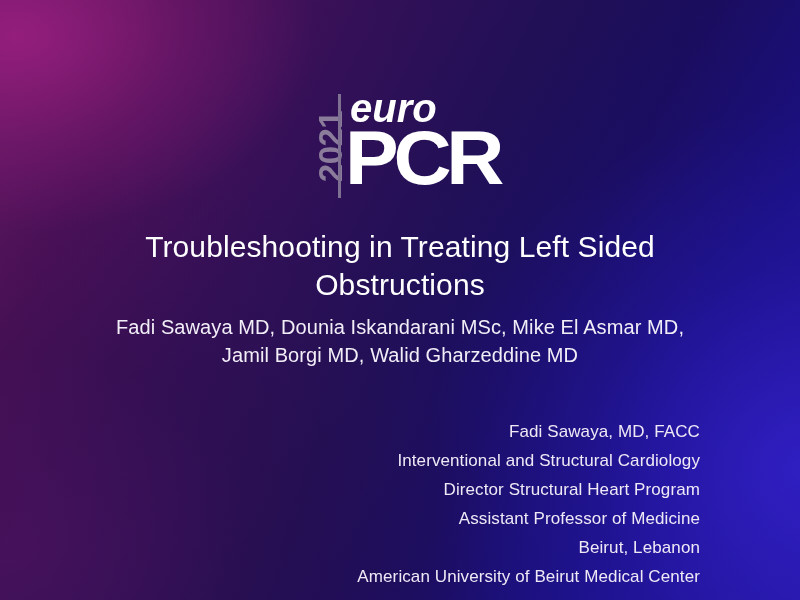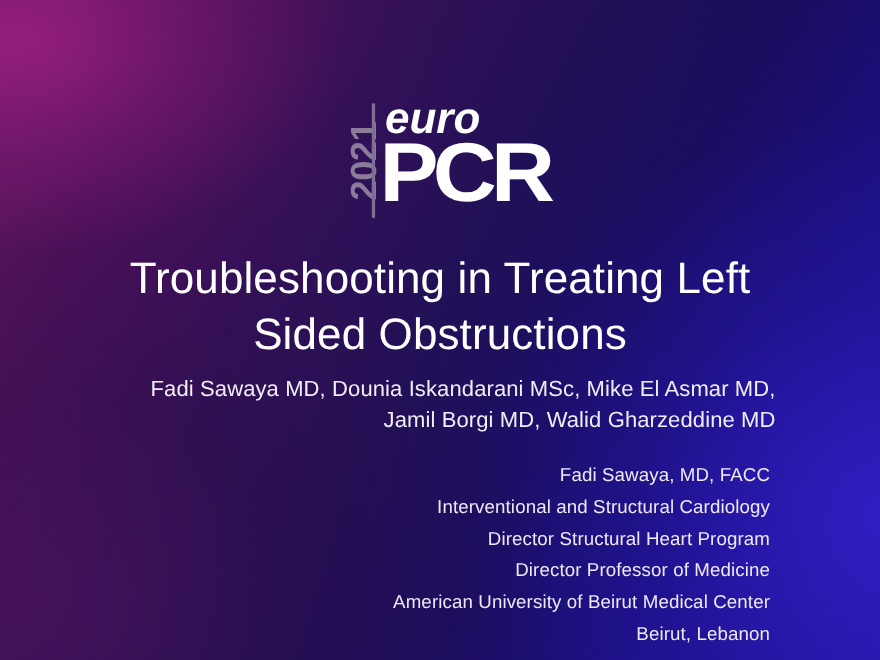--- a/index.html
+++ b/index.html
@@ -103,33 +103,33 @@
   }
 
   
   .title {
     position: absolute;
     left: 70px;
     top: 228px;
     width: 660px;
     text-align: center;
     color: #ffffff;
-    font-size: 40px;
+    font-size: 30px;
     font-weight: normal;
     line-height: 1.28;
     letter-spacing: 0.1px;
   }
 
   
   .authors {
     position: absolute;
     left: 95px;
-    top: 340px;
+    top: 313px;
     width: 610px;
-    text-align: right;
+    text-align: center;
     color: #f2eef7;
     font-size: 20px;
     font-weight: normal;
     line-height: 1.42;
     letter-spacing: 0.1px;
   }
 
   
   .affiliation {
     position: absolute;
@@ -162,18 +162,18 @@
   </div>
 
   <div class="title">Troubleshooting in Treating Left Sided Obstructions</div>
 
   <div class="authors">Fadi Sawaya MD, Dounia Iskandarani MSc, Mike El Asmar MD, Jamil Borgi MD, Walid Gharzeddine MD</div>
 
   <div class="affiliation">
     <span class="aff-line">Fadi Sawaya, MD, FACC</span>
     <span class="aff-line">Interventional and Structural Cardiology</span>
     <span class="aff-line">Director Structural Heart Program</span>
-    <span class="aff-line">Director Professor of Medicine</span>
+    <span class="aff-line">Assistant Professor of Medicine</span>
+    <span class="aff-line">Beirut, Lebanon</span>
     <span class="aff-line">American University of Beirut Medical Center</span>
-    <span class="aff-line">Beirut, Lebanon</span>
   </div>
 
 </div>
 
 </body></html>

